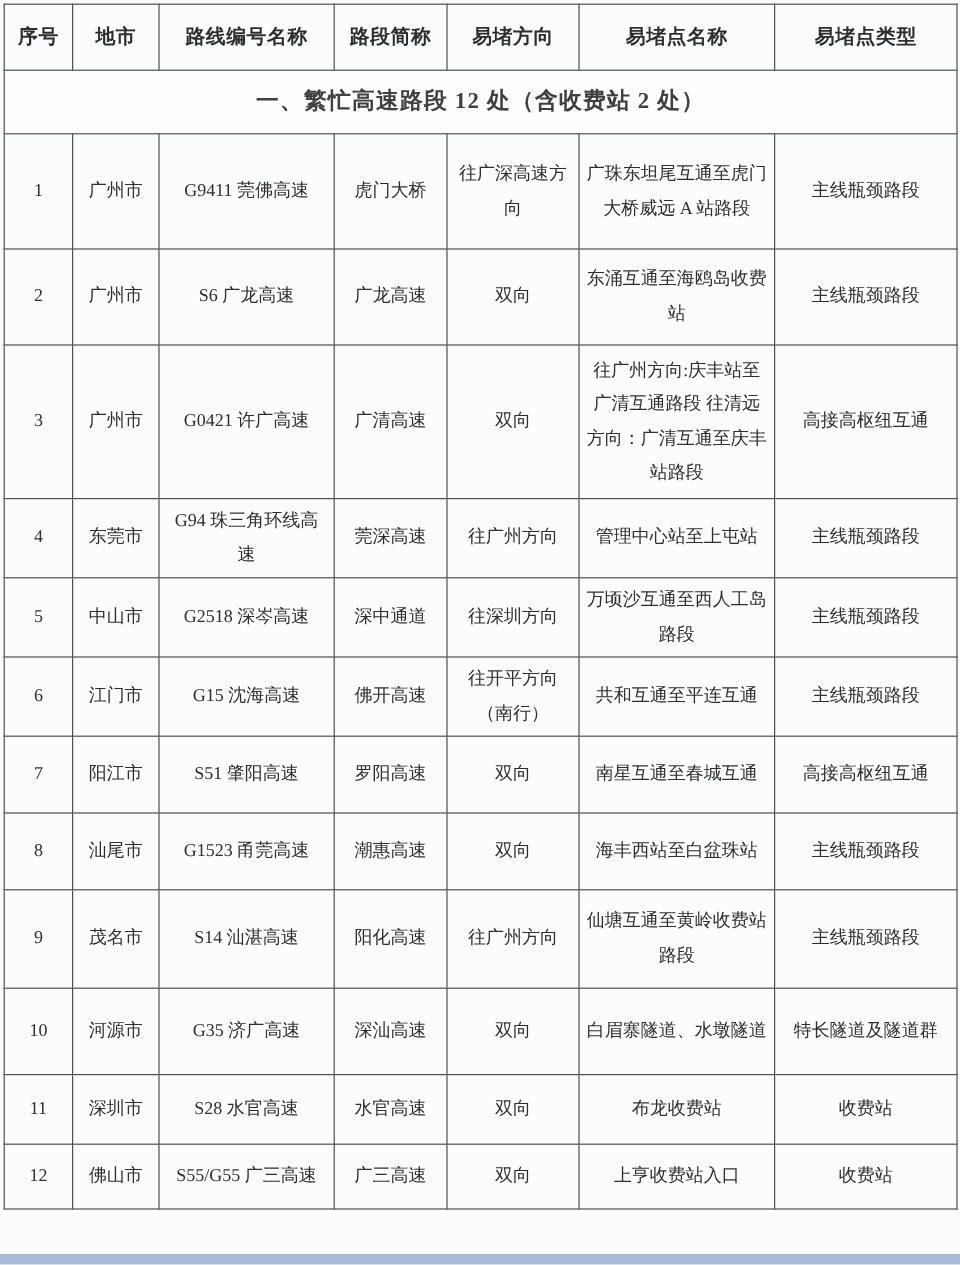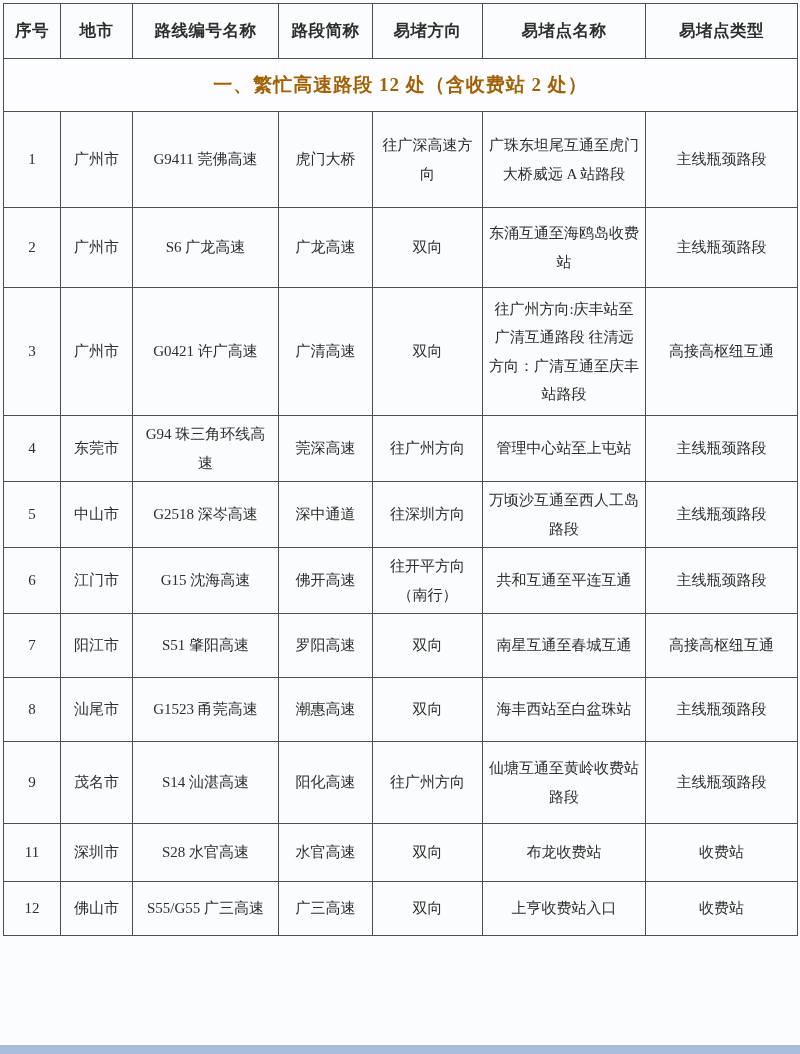--- a/index.html
+++ b/index.html
@@ -36,21 +36,21 @@
     font-size: 16.5px;
     font-weight: 700;
     height: 55px;
     letter-spacing: 0.5px;
   }
   td { font-size: 15px; font-weight: 400; }
   tr.section-row td {
     font-size: 19px;
     font-weight: 700;
     height: 53px;
-    color: #a16207;
+    color: #404040;
     letter-spacing: 1px;
     background: #fdfdff;
   }
   
   .rh-a  td { height: 96px; }
   .rh-b  td { height: 80px; }
   .rh-c  td { height: 128px; }
   .rh-d  td { height: 66px; }
   .rh-e  td { height: 64px; }
   .rh-f  td { height: 82px; }
@@ -176,20 +176,29 @@
       </tr>
       <tr class="rh-f">
         <td>9</td>
         <td>茂名市</td>
         <td>S14 汕湛高速</td>
         <td>阳化高速</td>
         <td>往广州方向</td>
         <td>仙塘互通至黄岭收费站路段</td>
         <td>主线瓶颈路段</td>
       </tr>
+      <tr class="rh-g">
+        <td>10</td>
+        <td>河源市</td>
+        <td>G35 济广高速</td>
+        <td>深汕高速</td>
+        <td>双向</td>
+        <td>白眉寨隧道、水墩隧道</td>
+        <td>特长隧道及隧道群</td>
+      </tr>
       <tr class="rh-h">
         <td>11</td>
         <td>深圳市</td>
         <td>S28 水官高速</td>
         <td>水官高速</td>
         <td>双向</td>
         <td>布龙收费站</td>
         <td>收费站</td>
       </tr>
       <tr class="rh-i">

